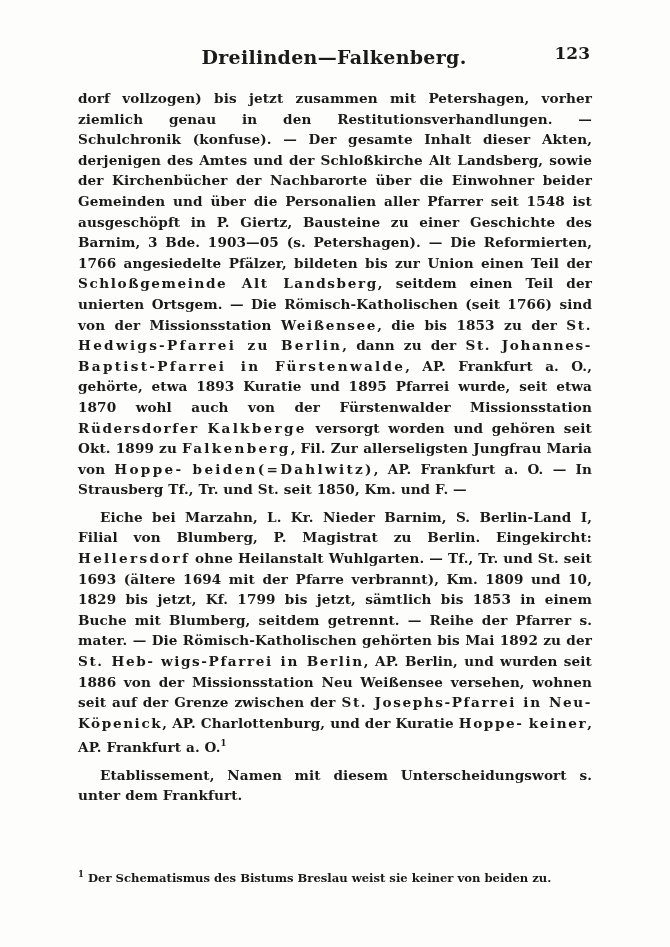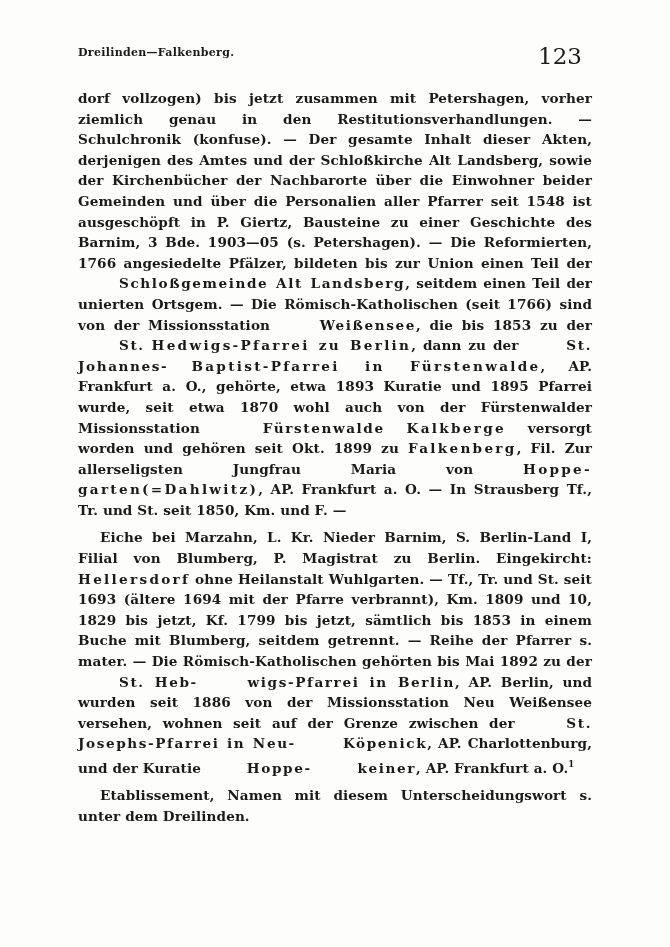--- a/index.html
+++ b/index.html
@@ -26,32 +26,32 @@
     position: absolute;
     left: 78px;
     top: 46px;
     width: 512px;
     height: 22px;
   }
   .running-head {
     position: absolute;
     left: 0;
     width: 100%;
-    text-align: left;
-    font-size: 11px;
+    text-align: center;
+    font-size: 19px;
     letter-spacing: 0.3px;
     font-weight: 700;
     font-family: "DejaVu Serif", serif;
   }
   .folio {
     position: absolute;
-    right: 8px;
+    right: 0;
     top: -3px;
-    font-size: 23px;
-    font-weight: 400;
+    font-size: 17px;
+    font-weight: 700;
   }
   .body-text {
     position: absolute;
     left: 78px;
     top: 88px;
     width: 514px;
     font-size: 13.6px;
     line-height: 20.6px;
     text-align: justify;
     text-justify: inter-word;
@@ -64,21 +64,20 @@
   p.indent {
     text-indent: 22px;
     margin-top: 7px;
   }
   .sp {
     letter-spacing: 2.3px;
     margin-top: 41px;
   }
   .sp2 {
     letter-spacing: 1.6px;
-    margin-left: 41px;
   }
   .footnote {
     position: absolute;
     left: 78px;
     top: 866px;
     width: 514px;
     font-size: 11.6px;
     line-height: 17.5px;
     font-weight: 700;
     text-align: justify;
@@ -112,44 +111,50 @@
       über die Einwohner beider Gemeinden und über die Personalien
       aller Pfarrer seit 1548 ist ausgeschöpft in P. Giertz, Bausteine zu
       einer Geschichte des Barnim, 3 Bde. 1903—05 (s. Petershagen). —
       Die Reformierten, 1766 angesiedelte Pfälzer, bildeten bis zur Union
       einen Teil der <span class="sp2">Schloßgemeinde Alt Landsberg</span>, seitdem einen
       Teil der unierten Ortsgem. — Die Römisch-Katholischen (seit 1766)
       sind von der Missionsstation <span class="sp2">Weißensee</span>, die bis 1853 zu der <span class="sp2">St.</span>
       <span class="sp">Hedwigs-Pfarrei zu Berlin</span>, dann zu der <span class="sp2">St. Johannes-</span>
       <span class="sp">Baptist-Pfarrei in Fürstenwalde</span>, AP. Frankfurt a. O.,
       gehörte, etwa 1893 Kuratie und 1895 Pfarrei wurde, seit etwa 1870
-      wohl auch von der Fürstenwalder Missionsstation <span class="sp2">Fürstenwalde</span>
+      wohl auch von der Fürstenwalder Missionsstation <span class="sp2">Rüdersdorfer</span>
       <span class="sp">Kalkberge</span> versorgt worden und gehören seit Okt. 1899 zu
       <span class="sp">Falkenberg</span>, Fil. Zur allerseligsten Jungfrau Maria von <span class="sp">Hoppe-</span>
-      <span class="sp">garten(=Dahlwitz)</span>, AP. Frankfurt a. O. — In Strausberg
+      <span class="sp">beiden(=Dahlwitz)</span>, AP. Frankfurt a. O. — In Strausberg
       Tf., Tr. und St. seit 1850, Km. und F. —
     </p>
 
     <p class="indent">
       Eiche bei Marzahn, L. Kr. Nieder Barnim, S. Berlin-Land I,
       Filial von Blumberg, P. Magistrat zu Berlin. Eingekircht:
       <span class="sp">Hellersdorf</span> ohne Heilanstalt Wuhlgarten. — Tf., Tr. und St.
       seit 1693 (ältere 1694 mit der Pfarre verbrannt), Km. 1809 und 10,
       1829 bis jetzt, Kf. 1799 bis jetzt, sämtlich bis 1853 in einem Buche
       mit Blumberg, seitdem getrennt. — Reihe der Pfarrer s. mater. —
       Die Römisch-Katholischen gehörten bis Mai 1892 zu der <span class="sp2">St. Heb-</span>
       <span class="sp2">wigs-Pfarrei in Berlin</span>, AP. Berlin, und wurden seit 1886
       von der Missionsstation Neu Weißensee versehen, wohnen seit
       auf der Grenze zwischen der <span class="sp2">St. Josephs-Pfarrei in Neu-</span>
       <span class="sp2">Köpenick</span>, AP. Charlottenburg, und der Kuratie <span class="sp2">Hoppe-</span>
       <span class="sp2">keiner</span>, AP. Frankfurt a. O.<sup>1</sup>
     </p>
 
     <p class="indent">
       Etablissement, Namen mit diesem Unterscheidungswort s. unter
-      dem Dreilinden.
+      dem Frankfurt.
     </p>
 
 
   </div>
 
+  <div class="footnote">
+    <span class="fn-indent">
+      <sup>1</sup>
+      <span>Der Schematismus des Bistums Breslau weist sie keiner von beiden zu.</span>
+    </span>
+  </div>
 
 </div>
 
 </body></html>

